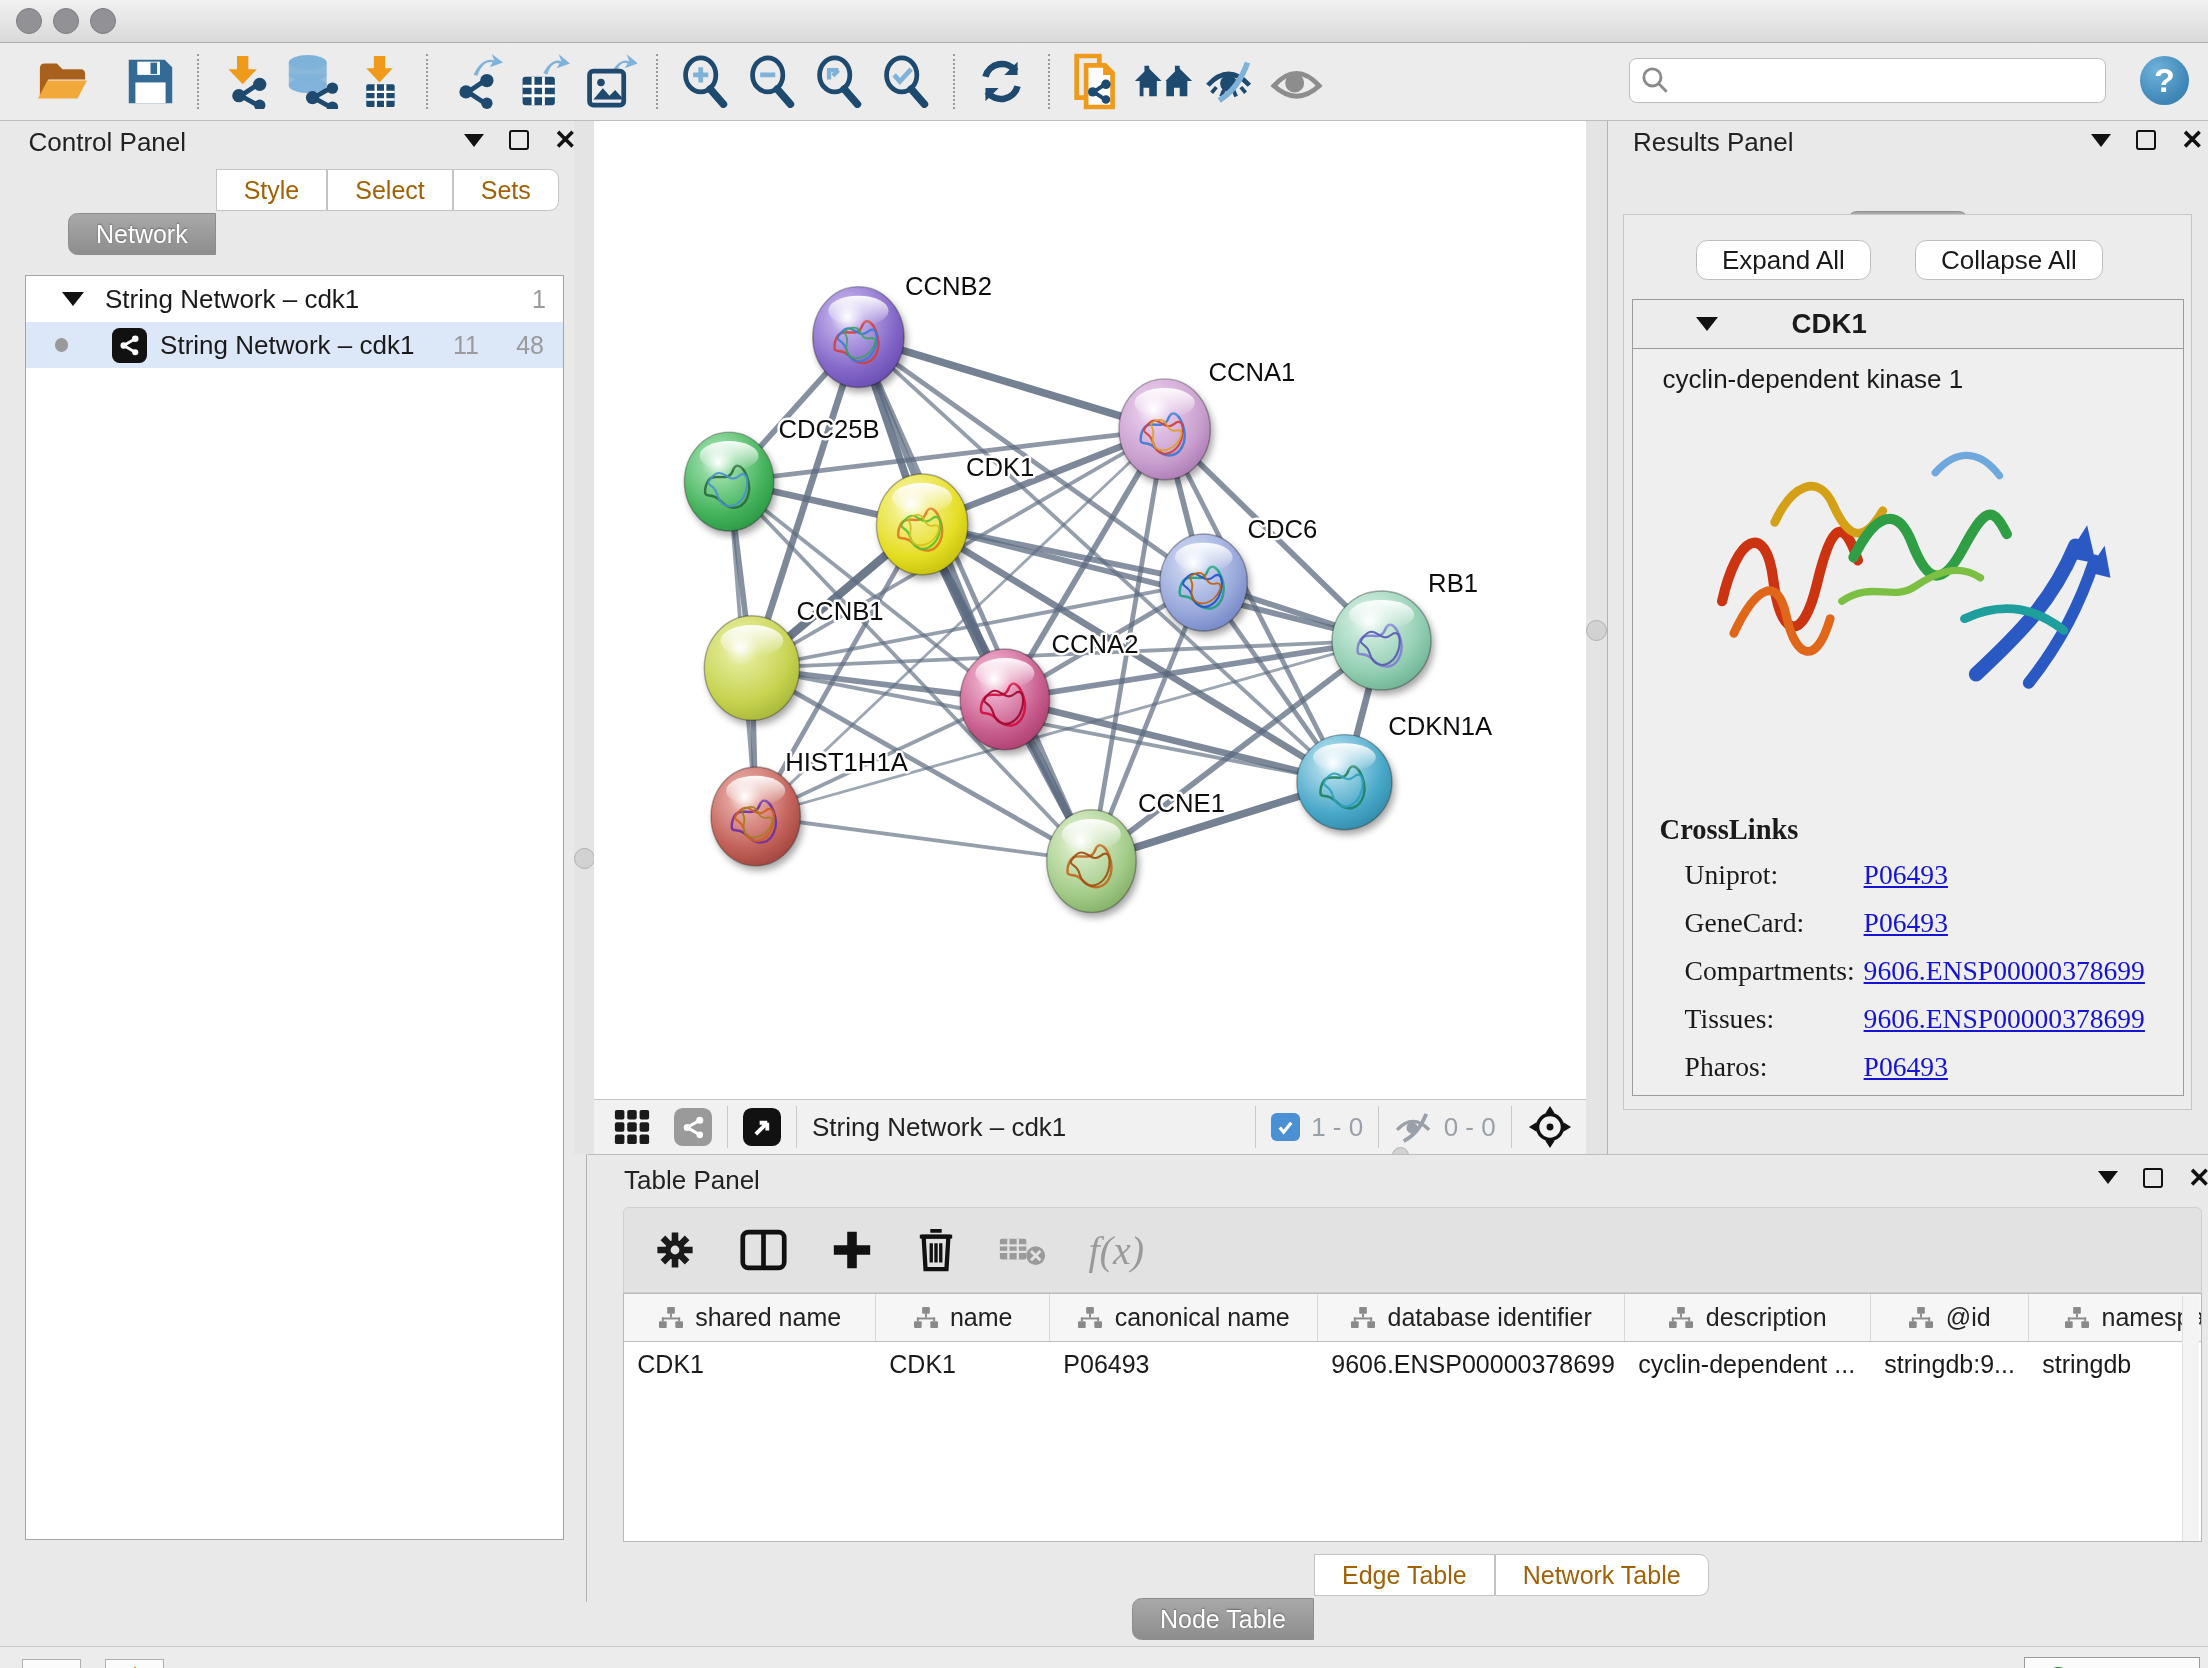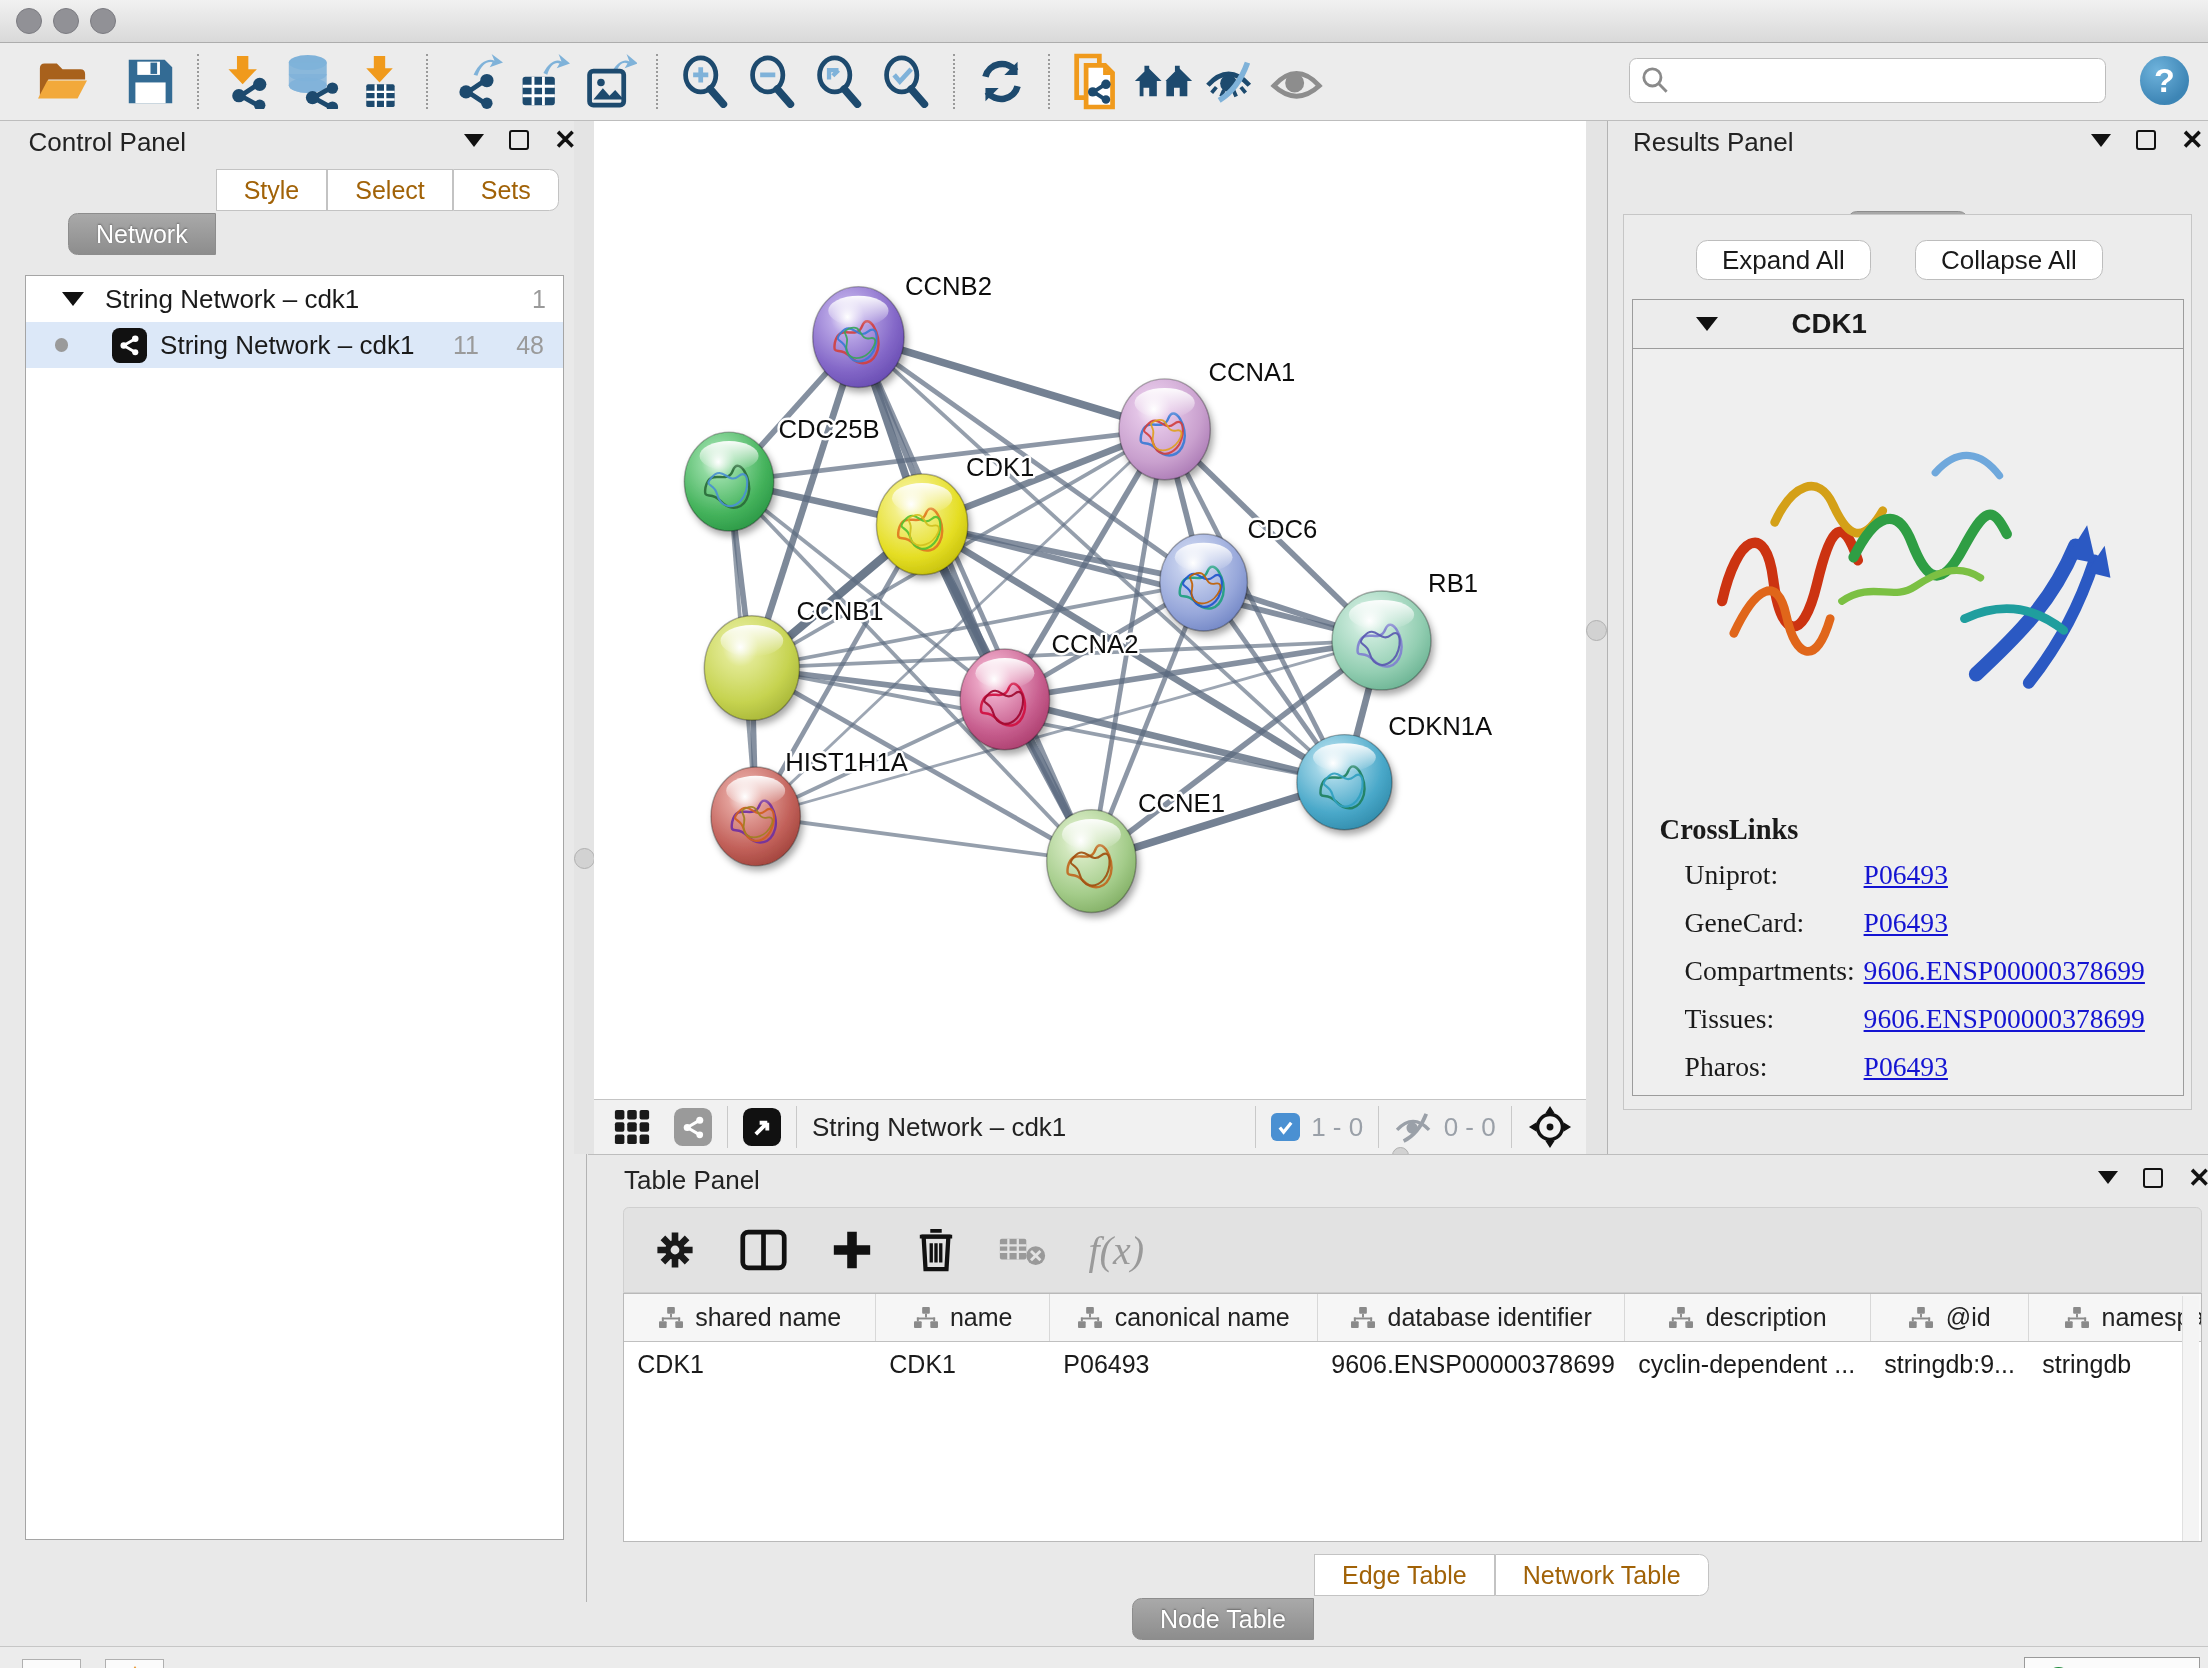--- a/index.html
+++ b/index.html
@@ -619,20 +619,21 @@
       <div class="tab only sel">String</div>
     </div>
     <div id="rp-box">
       <div class="rp-btn" style="left:72px;">Expand All</div>
       <div class="rp-btn" style="left:291px;">Collapse All</div>
       <div id="rp-inner">
         <div id="rp-entry-header">
           <div style="margin-left:63px; width:0;height:0;border-left:11.4px solid transparent;border-right:11.4px solid transparent;border-top:14.3px solid #111;"></div>
           <div id="rp-entry-name">CDK1</div>
         </div>
+        <div id="rp-desc">cyclin-dependent kinase 1</div>
         <svg width="438" height="380" viewBox="0 0 300 260" style="position:absolute; left:57px; top:82px;">
           <g fill="none" stroke-linecap="round">
             <path d="M22 150 C32 105 52 95 57 135 S77 180 87 138 S105 92 115 122" stroke="#cc3311" stroke-width="7"></path>
             <path d="M30 172 C45 140 60 132 66 160 S86 196 96 162" stroke="#e0661a" stroke-width="6"></path>
             <path d="M58 96 C70 70 88 62 98 84 S118 112 132 88" stroke="#d4a017" stroke-width="6"></path>
             <path d="M112 120 C127 90 142 84 152 110 S172 142 187 114 S207 84 217 104" stroke="#2f9e44" stroke-width="7"></path>
             <path d="M104 150 C124 136 139 150 154 140 S184 124 199 134" stroke="#7bc043" stroke-width="5"></path>
             <path d="M168 62 C184 44 200 48 212 64" stroke="#6fa8dc" stroke-width="5"></path>
             <path d="M196 200 C226 172 248 150 264 112" stroke="#2b59c3" stroke-width="10"></path>
             <path d="M232 206 C254 178 267 152 277 122" stroke="#2b59c3" stroke-width="8"></path>

